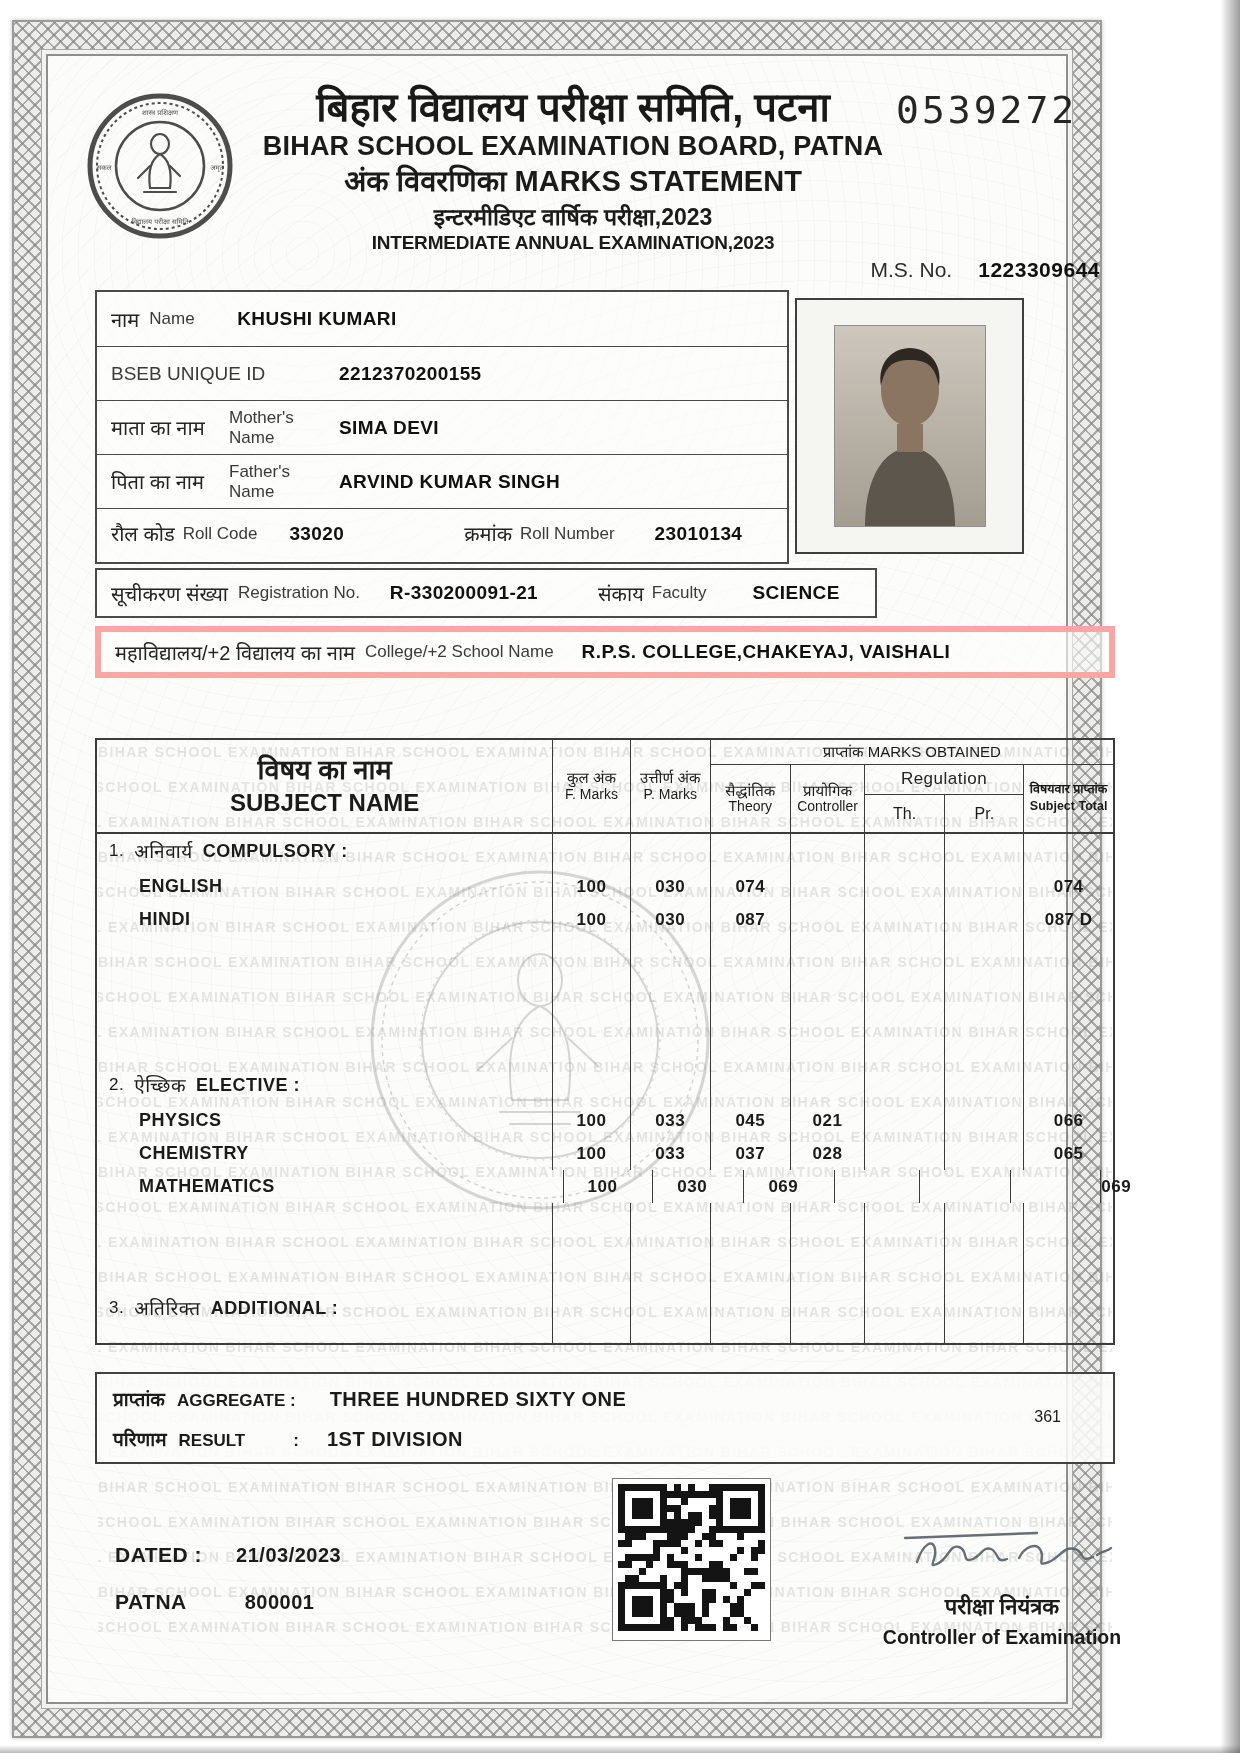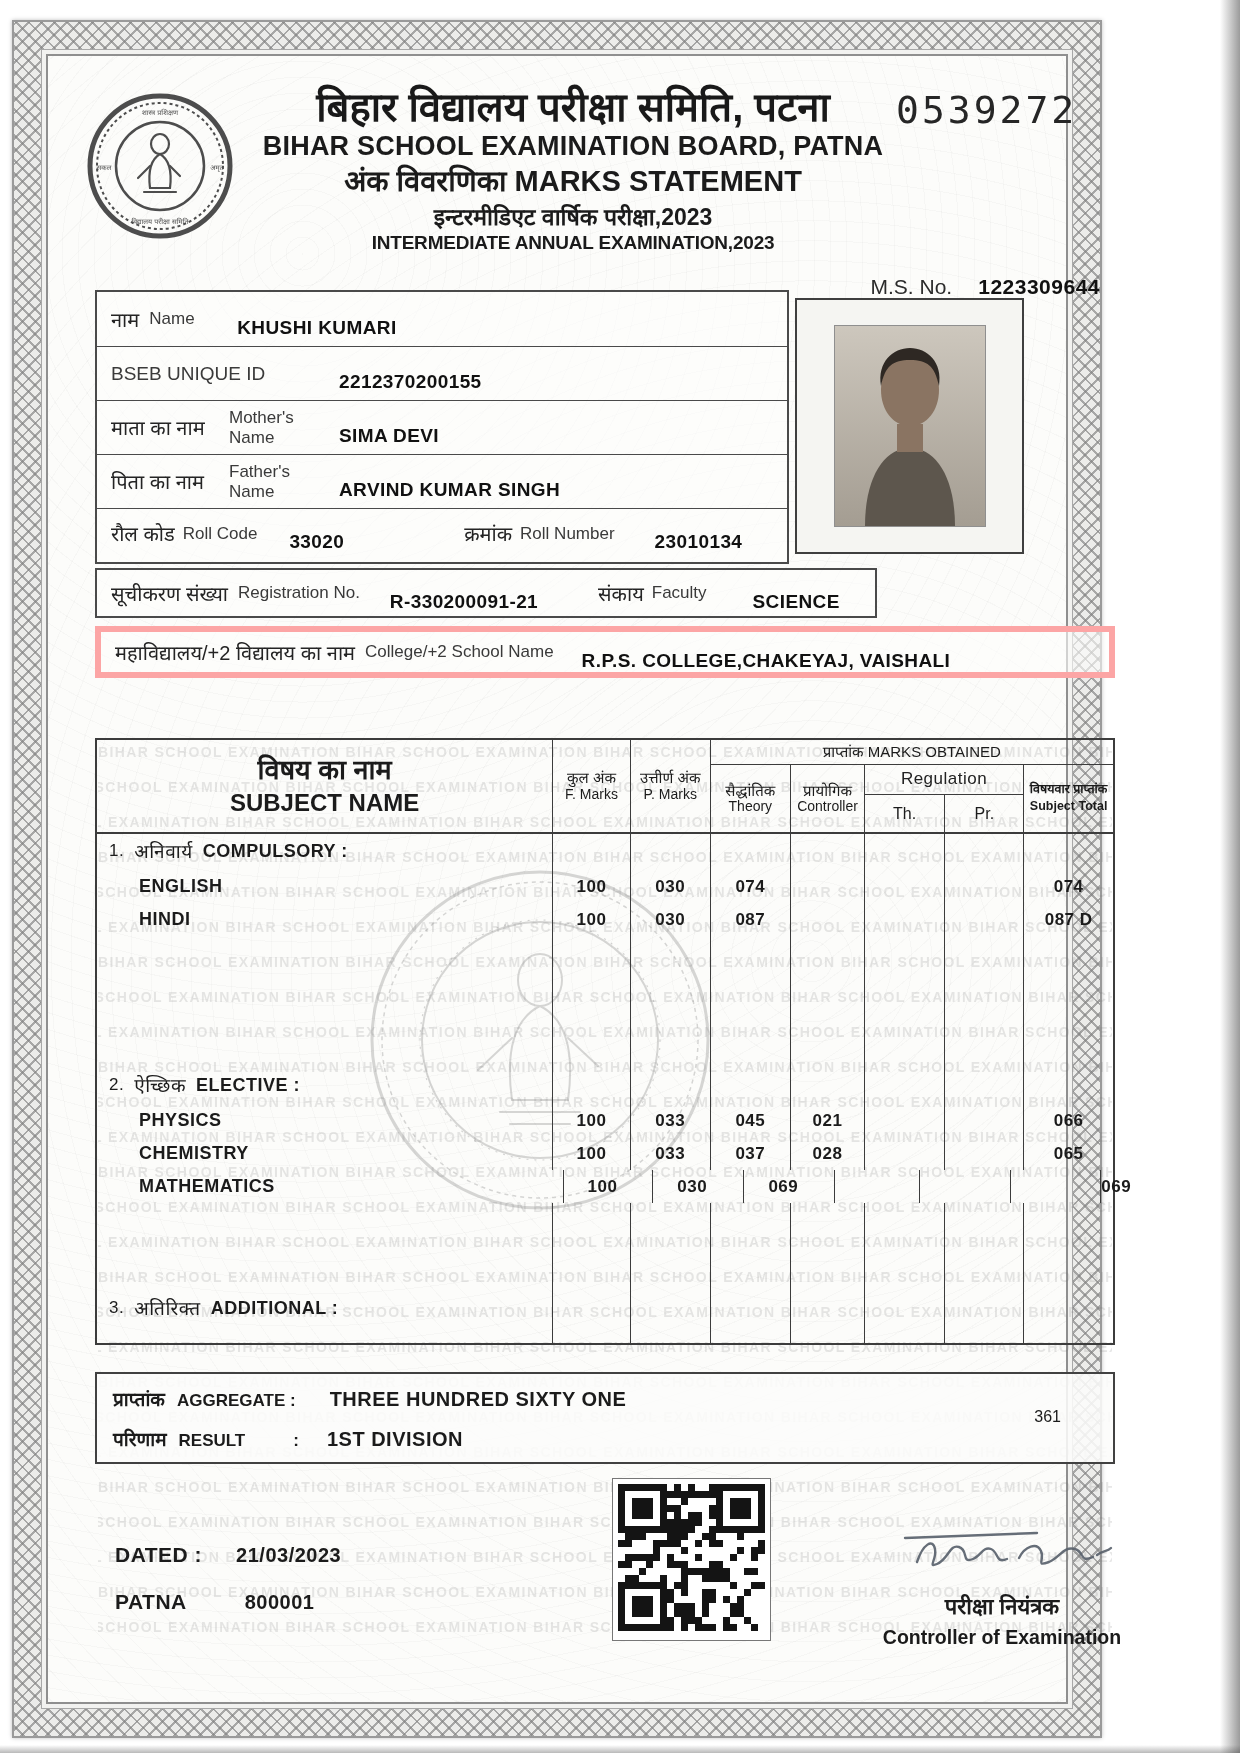--- a/index.html
+++ b/index.html
@@ -39,21 +39,21 @@
   .t3{font-size:29px;font-weight:bold;margin-top:5px;}
   .t4{font-size:23px;font-weight:bold;margin-top:7px;}
   .t5{font-size:19px;font-weight:bold;margin-top:4px;letter-spacing:-.2px;}
   .msno{left:640px;top:258px;width:460px;display:flex;justify-content:flex-end;align-items:baseline;gap:26px;}
   .msno .lbl{font-size:21px;color:#2b2b2b;}
   .msno .val{font-size:21px;font-weight:bold;letter-spacing:.5px;}
 
   
   .lbl-hi{font-size:20px;color:#242424;}
   .lbl-en{font-size:17px;color:#3a3a3a;}
-  .val{font-size:19px;font-weight:bold;letter-spacing:.4px;color:#111;margin-top:17px;}
+  .val{font-size:19px;font-weight:bold;letter-spacing:.4px;color:#111;}
   .info-box{left:95px;top:290px;width:1020px;height:270px;}
   .info-left{position:absolute;left:0;top:0;width:690px;height:270px;border:2px solid #4a4a4a;background:rgba(253,253,251,.6);}
   .irow{display:flex;align-items:center;padding-left:14px;box-sizing:border-box;border-top:1.5px solid #4a4a4a;}
   .irow:first-child{border-top:none;}
   .photo-frame{position:absolute;left:700px;top:8px;width:225px;height:252px;border:2.5px solid #3f3f3f;
     background:#f5f5f2;display:flex;align-items:center;justify-content:center;}
   .photo{width:150px;height:200px;border:1px solid #8f8f8f;overflow:hidden;background:linear-gradient(#d4cfc7,#b5afa5);}
   .reg-row{left:95px;top:568px;width:782px;height:50px;border:2px solid #4a4a4a;display:flex;align-items:center;
     padding-left:14px;box-sizing:border-box;background:rgba(253,253,251,.6);}
   .college-row{left:95px;top:626px;width:1020px;height:52px;border:6px solid #fca5a5;display:flex;align-items:center;

